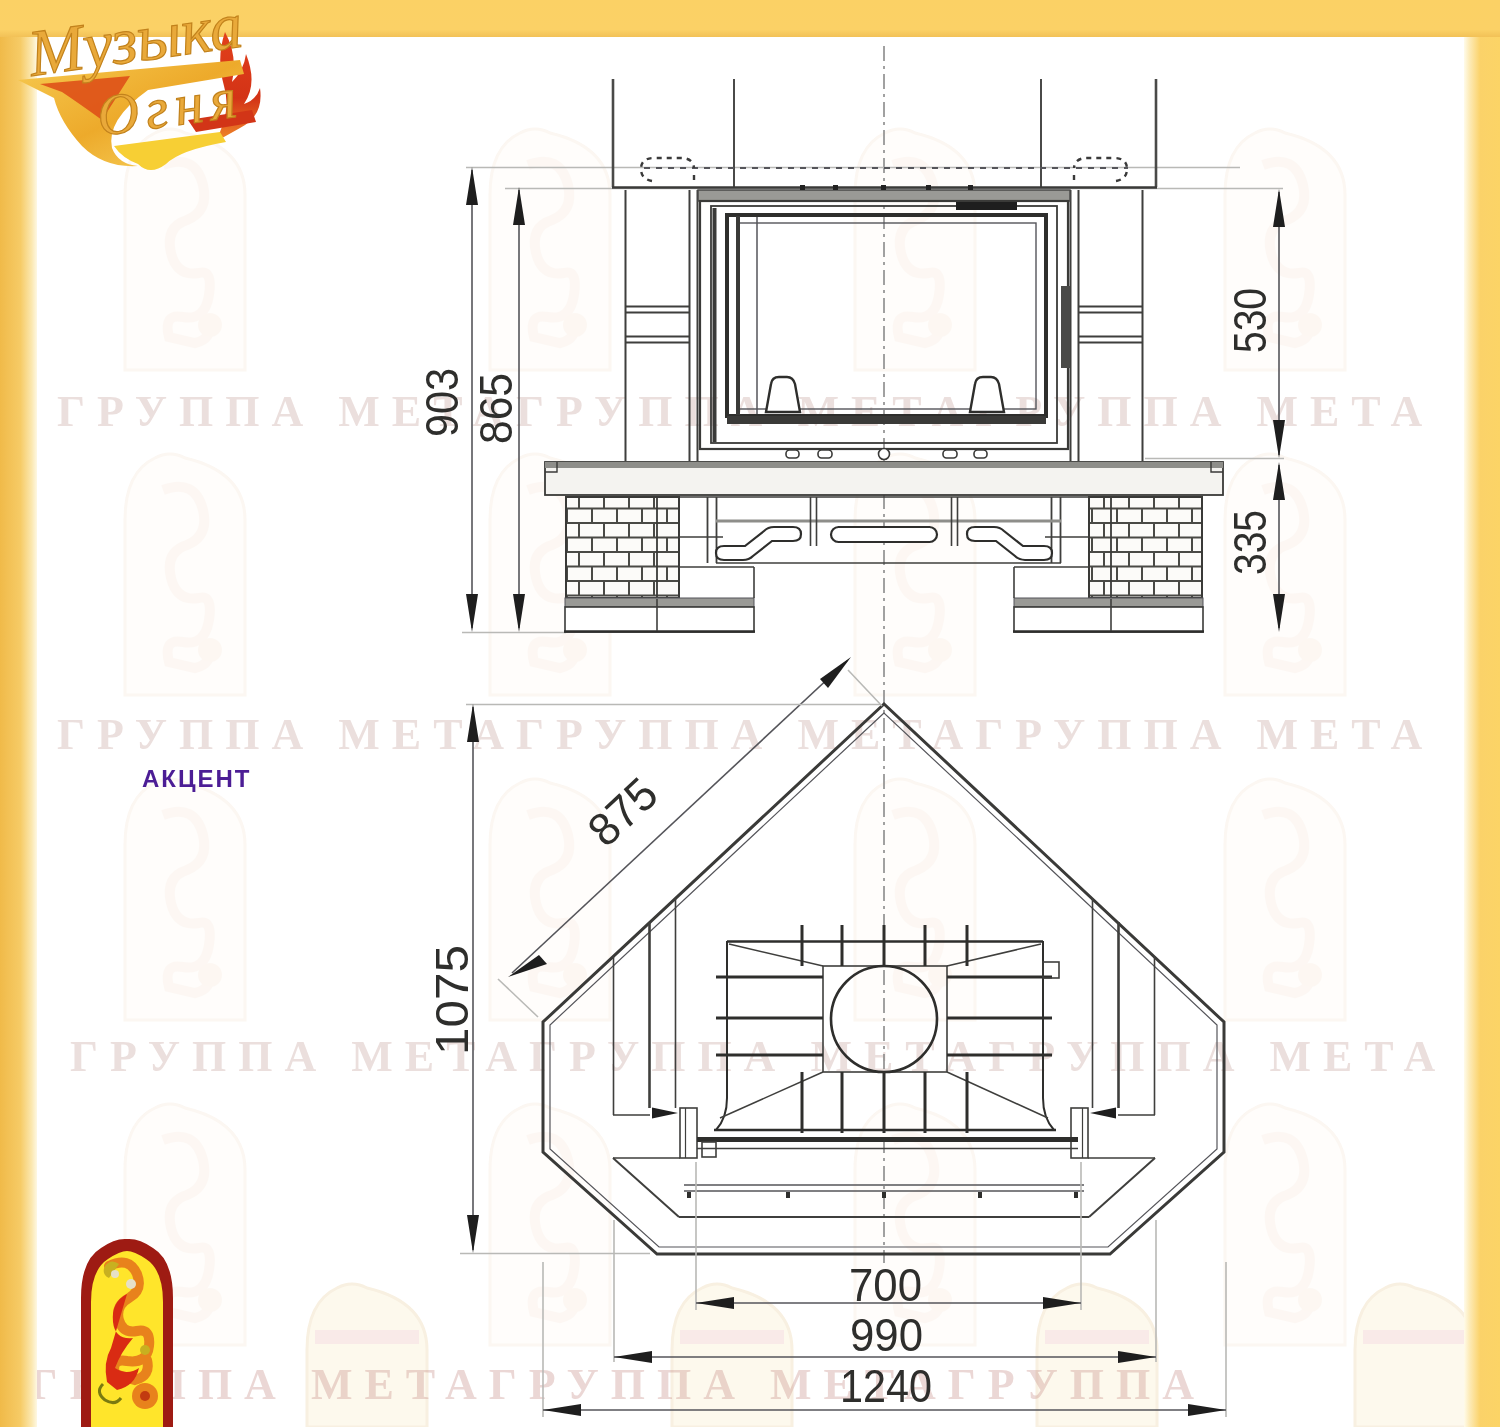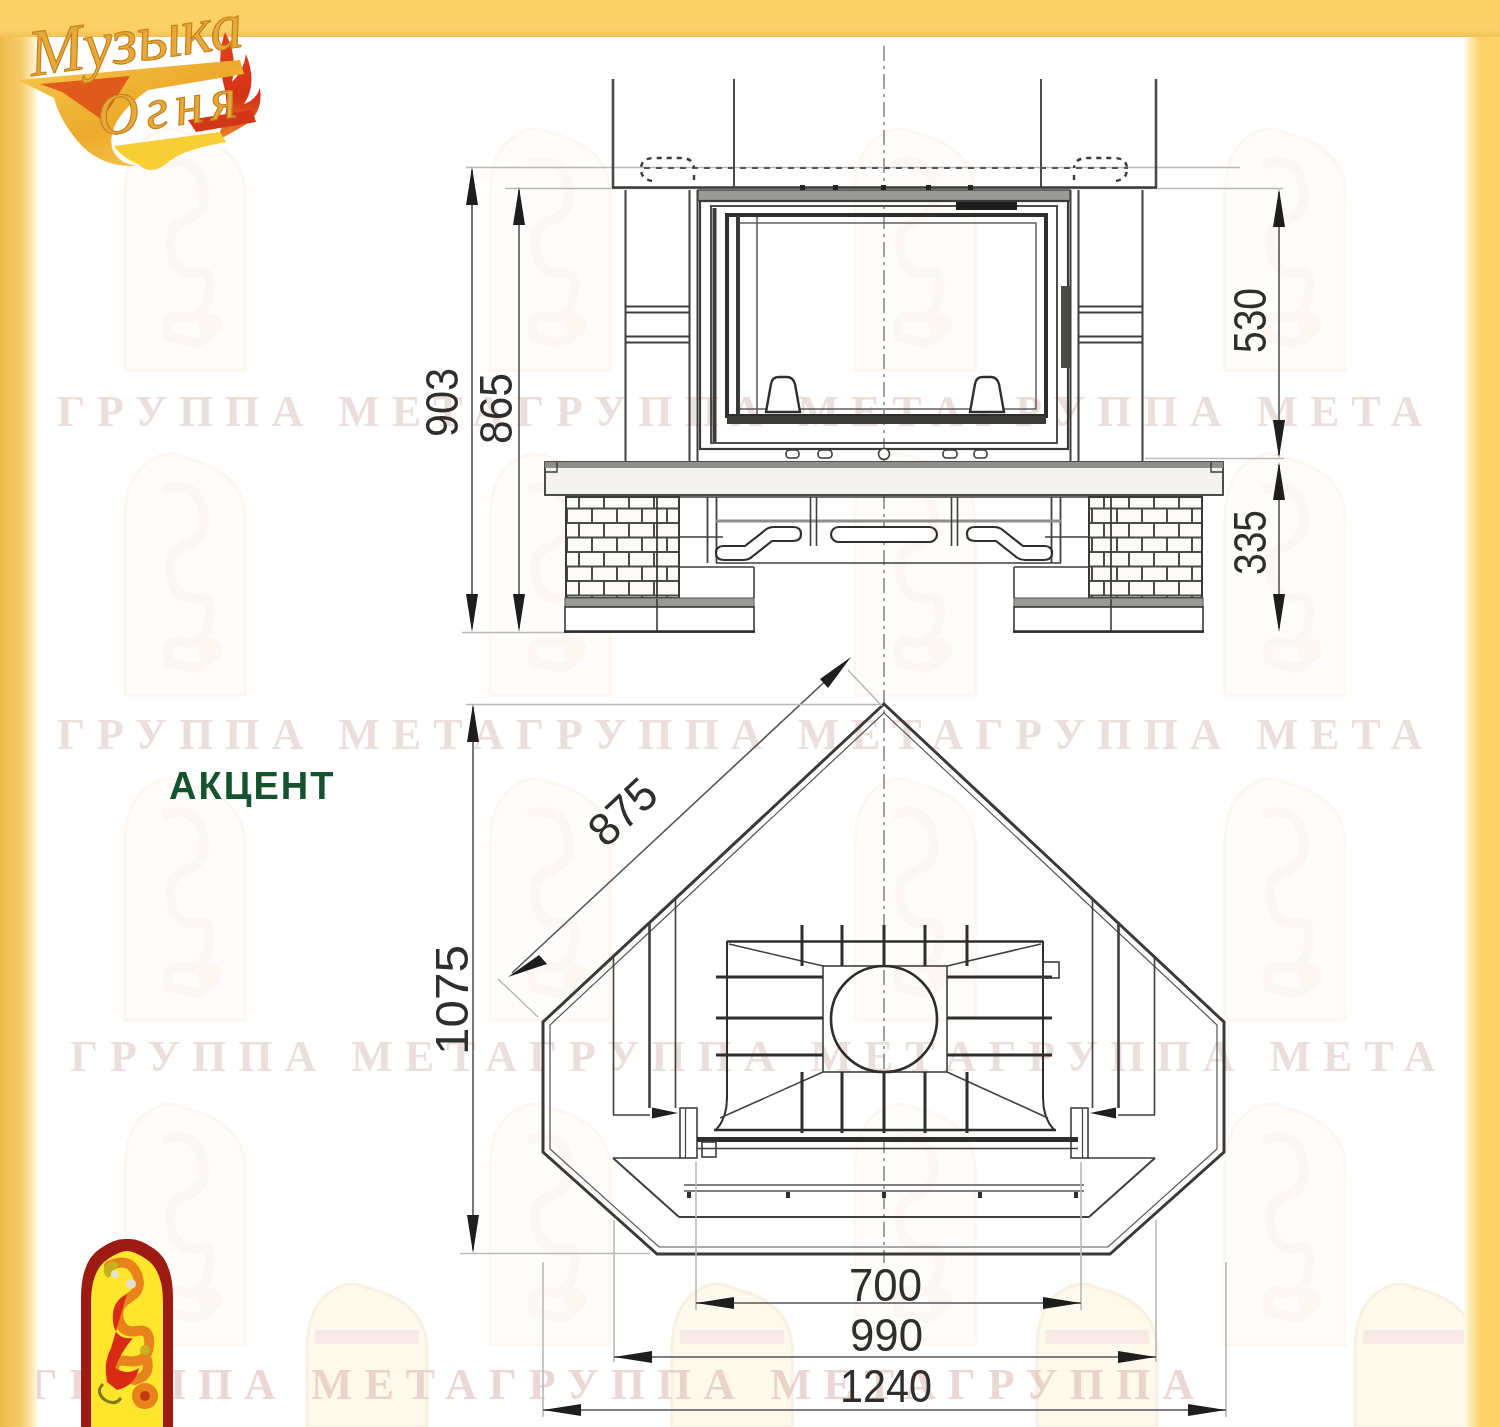--- a/index.html
+++ b/index.html
@@ -342,21 +342,21 @@
 
 <path d="M543,1262 V1417 M1226,1262 V1417" stroke="#b9b9b6" stroke-width="1.6"></path>
 
 <path d="M543,1410 H1226" stroke="#55555a" stroke-width="1.6"></path>
 <path d="M543,1410 L581,1404 L581,1416 Z M1226,1410 L1188,1404 L1188,1416 Z" fill="#1e1e1e"></path>
 
 <text x="840" y="1402" fill="#2e2e2c" font-size="46" font-family="Liberation Sans,sans-serif" textLength="92" lengthAdjust="spacingAndGlyphs">1240</text>
 </g>
 </svg>
 
-<div class="abs" style="left:142px;top:765px;font-family:'Liberation Sans',sans-serif;font-weight:bold;font-size:38px;color:#14532d;letter-spacing:2px;margin-left:27px;">АКЦЕНТ</div>
+<div class="abs" style="left:142px;top:765px;font-family:'Liberation Sans',sans-serif;font-weight:bold;font-size:24px;color:#4c1d95;letter-spacing:2px;">АКЦЕНТ</div>
 
 <svg class="abs" style="left:10px;top:0px" width="290" height="200" viewBox="0 0 290 200">
 <defs>
 <linearGradient id="gold" x1="0" y1="0" x2="1" y2="1">
 <stop offset="0" stop-color="#F6C94F"></stop>
         <stop offset="0.5" stop-color="#EDAA2B"></stop>
         <stop offset="1" stop-color="#F9D865"></stop>
 </linearGradient>
 <linearGradient id="flame" x1="0" y1="0" x2="0" y2="1">
 <stop offset="0" stop-color="#E2401B"></stop>

